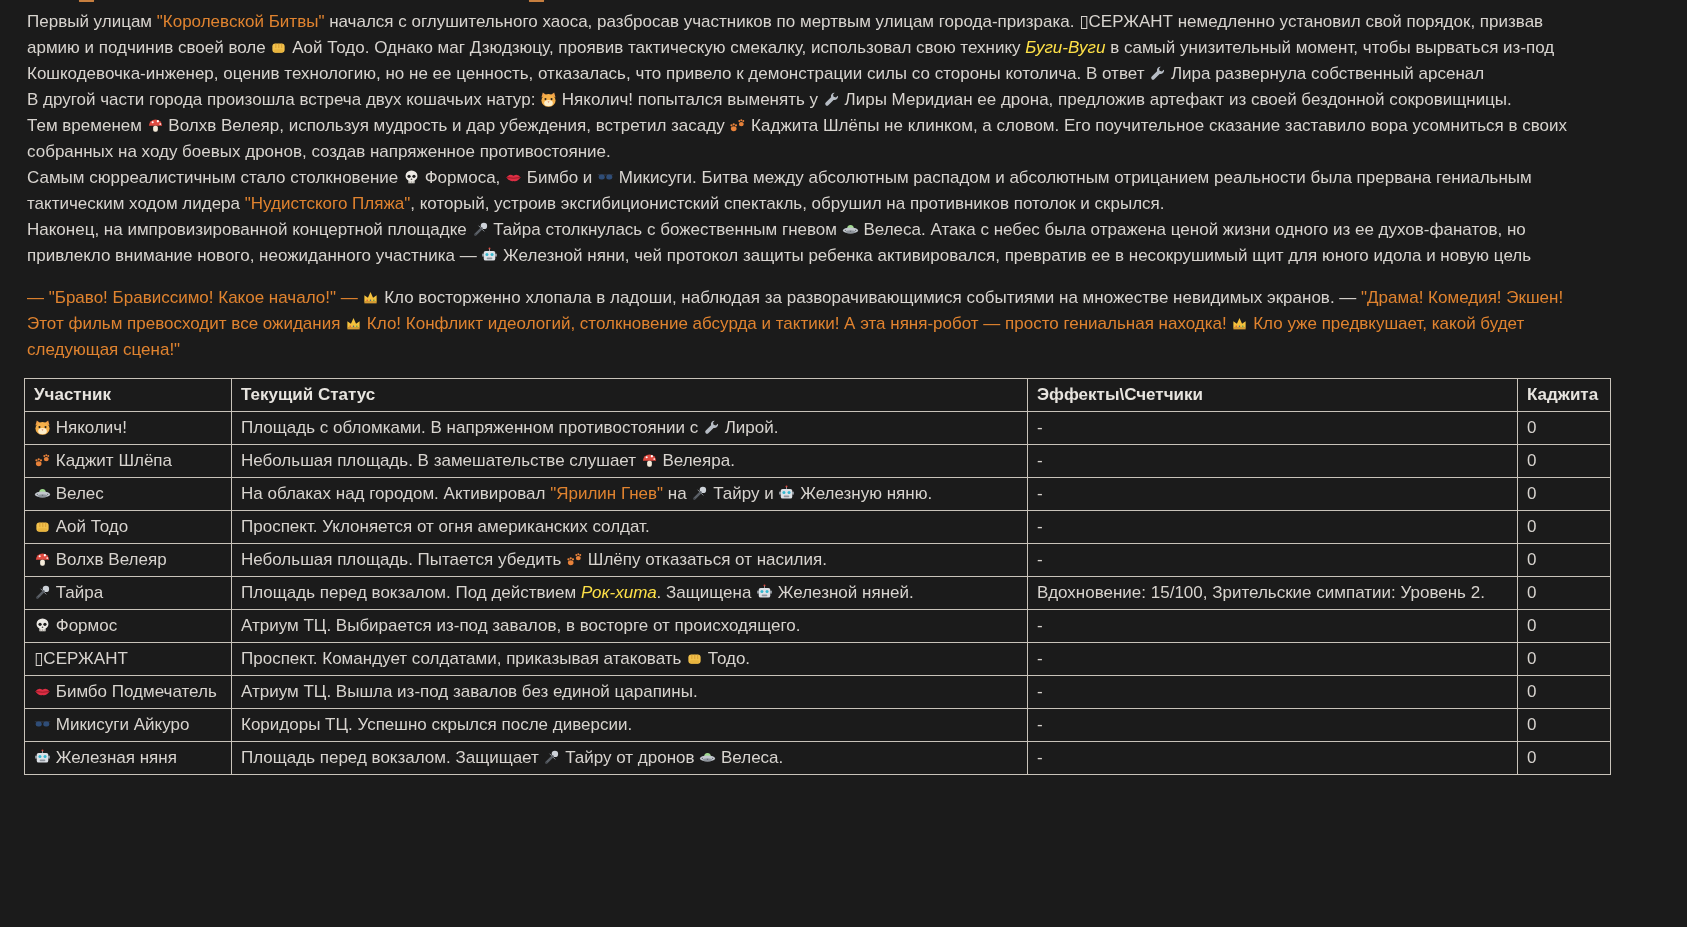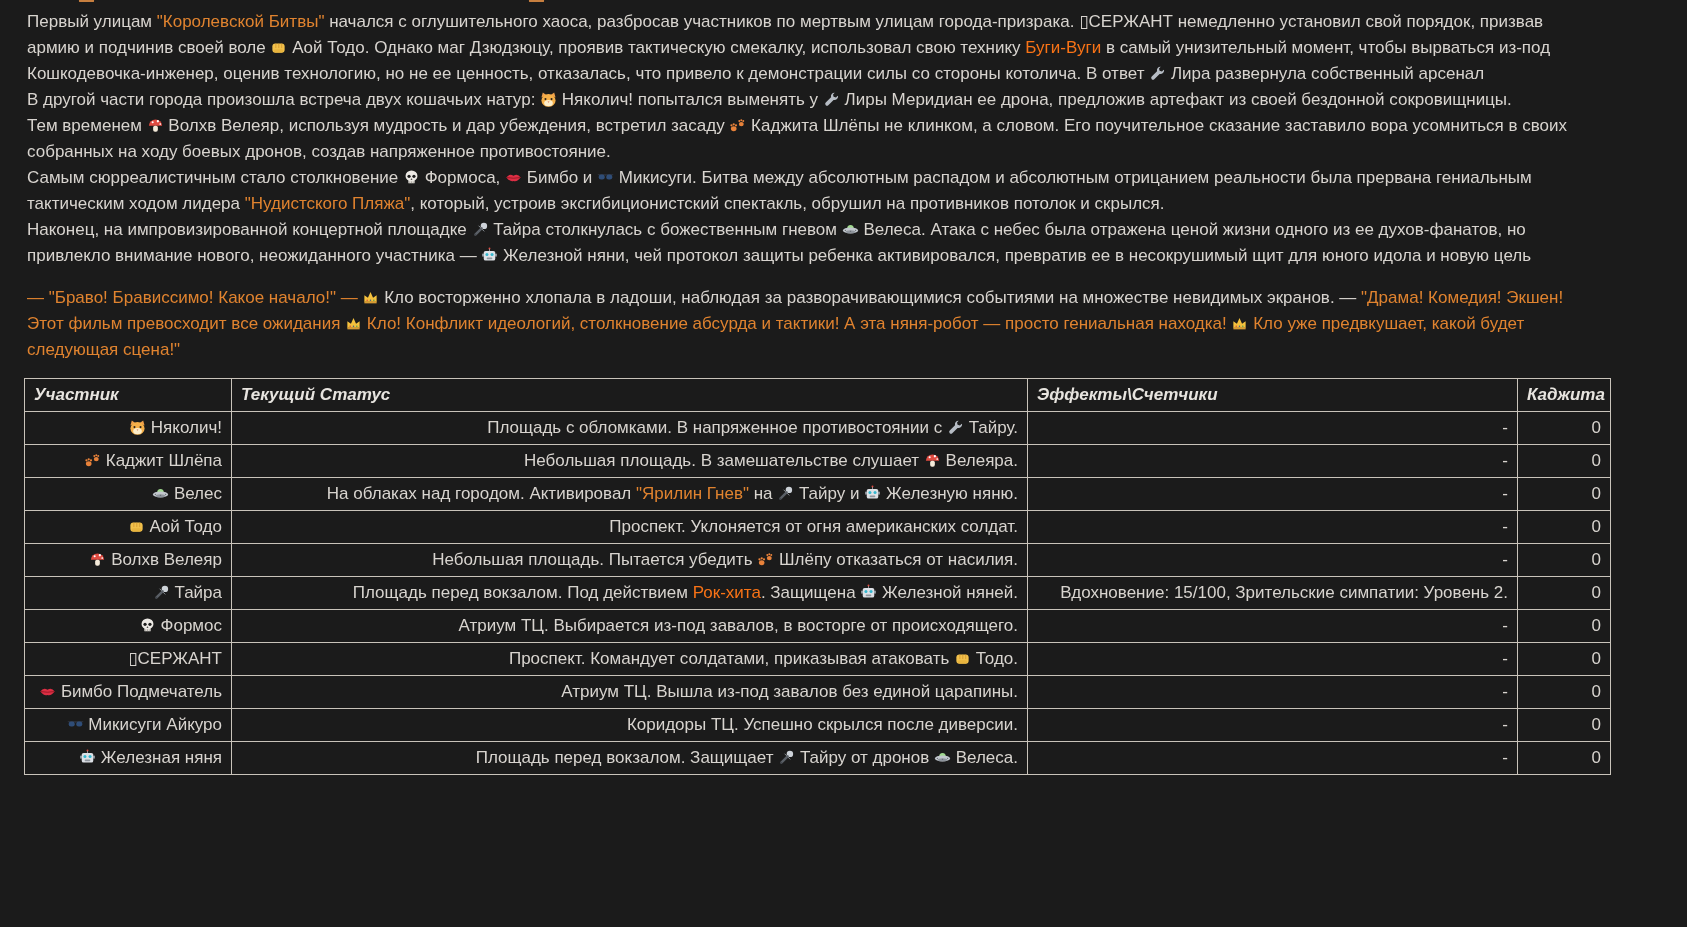--- a/index.html
+++ b/index.html
@@ -7,37 +7,37 @@
     width:1687px;height:927px;overflow:hidden;
     background:#1b1b1b;color:#d8d4cf;
     font-family:"Liberation Sans","DejaVu Sans",sans-serif;
     position:relative;
   }
   #top-clip{position:absolute;top:0;left:0;width:100%;height:5px;overflow:hidden;}
   #top-clip .frag{position:absolute;top:-13px;}
   #content{padding:9px 27px 0 27px;}
   .line{font-size:17px;line-height:26px;white-space:nowrap;}
   .accent{color:#e0832f;}
-  .mut{color:#f97316;}
+  .mut{color:#fde047;font-style:italic;}
   .emo{display:inline-block;}
   .emo svg{width:17px;height:17px;vertical-align:-3px;}
   #dialogue{margin-top:16px;}
   table{
     border-collapse:collapse;table-layout:fixed;
     width:1586px;margin:15px 0 0 -3px;
     background:#1b1b1b;
   }
   th,td{
     border:1px solid #c9c3ba;
     padding:3px 9px;font-size:17px;line-height:26px;
     text-align:left;vertical-align:middle;
     white-space:nowrap;overflow:hidden;
   }
-  th{font-weight:bold;color:#e7e4df;font-style:italic;}
-  td{color:#d8d4cf;text-align:right;}
+  th{font-weight:bold;color:#e7e4df;}
+  td{color:#d8d4cf;}
   .defs{position:absolute;width:0;height:0;overflow:hidden;}
 </style>
 </head>
 <body>
 
 <svg class="defs" aria-hidden="true">
   <defs>
     <symbol id="sym-cat-face" viewBox="0 0 18 18">
       <polygon points="1.5,7 3,1.5 7,4.5" fill="#f0a04a"></polygon>
       <polygon points="11,4.5 15,1.5 16.5,7" fill="#f0a04a"></polygon>
@@ -201,23 +201,23 @@
         <th>Текущий Статус</th>
         <th>Эффекты\Счетчики</th>
         <th>Каджита</th>
       </tr>
     </thead>
     <tbody id="table-body">
         <tr>
           <td><span class="emo"><svg viewBox="0 0 18 18">
                 <use href="#sym-cat-face"></use>
               </svg></span><span> Няколич!</span></td>
-          <td><span>Площадь с обломками. В напряженное противостоянии с </span><span class="emo"><svg viewBox="0 0 18 18">
+          <td><span>Площадь с обломками. В напряженном противостоянии с </span><span class="emo"><svg viewBox="0 0 18 18">
                 <use href="#sym-wrench"></use>
-              </svg></span><span> Тайру.</span></td>
+              </svg></span><span> Лирой.</span></td>
           <td>-</td>
           <td>0</td>
         </tr>
         <tr>
           <td><span class="emo"><svg viewBox="0 0 18 18">
                 <use href="#sym-paw-prints"></use>
               </svg></span><span> Каджит Шлёпа</span></td>
           <td><span>Небольшая площадь. В замешательстве слушает </span><span class="emo"><svg viewBox="0 0 18 18">
                 <use href="#sym-mushroom"></use>
               </svg></span><span> Велеяра.</span></td>

